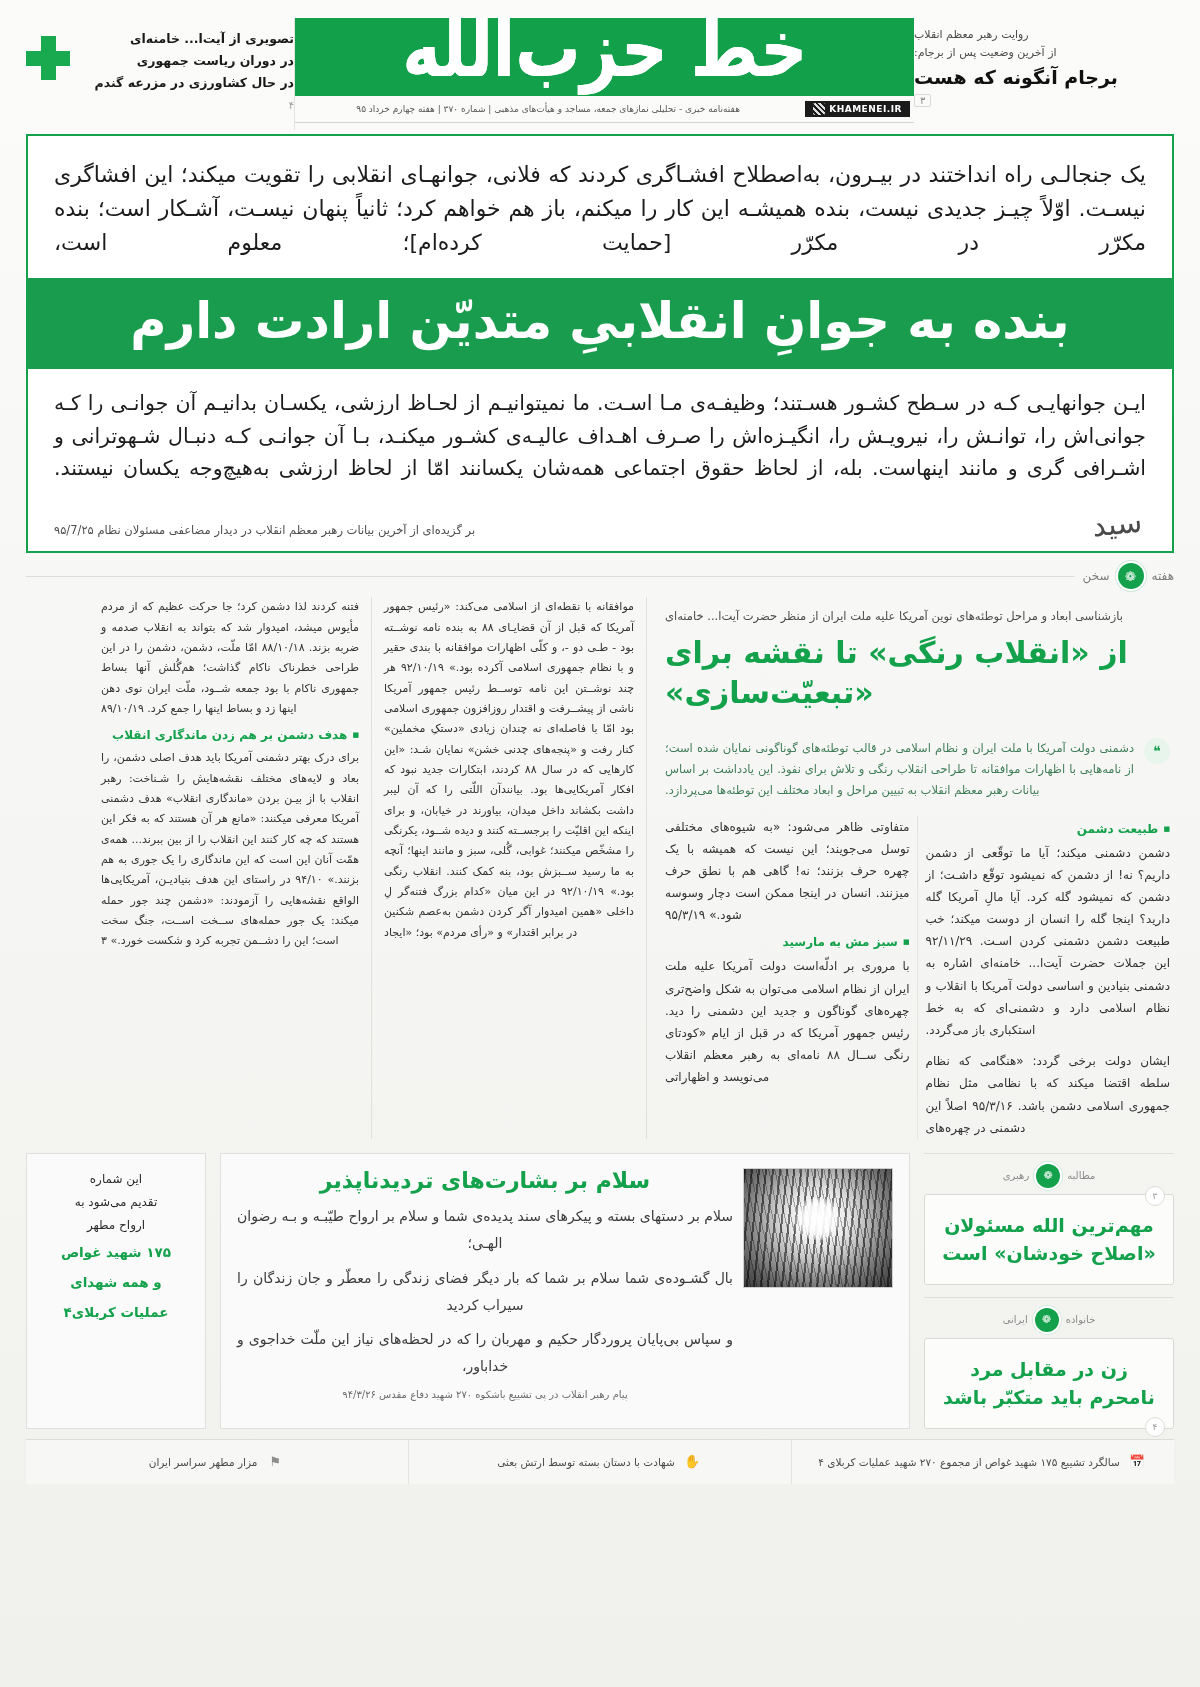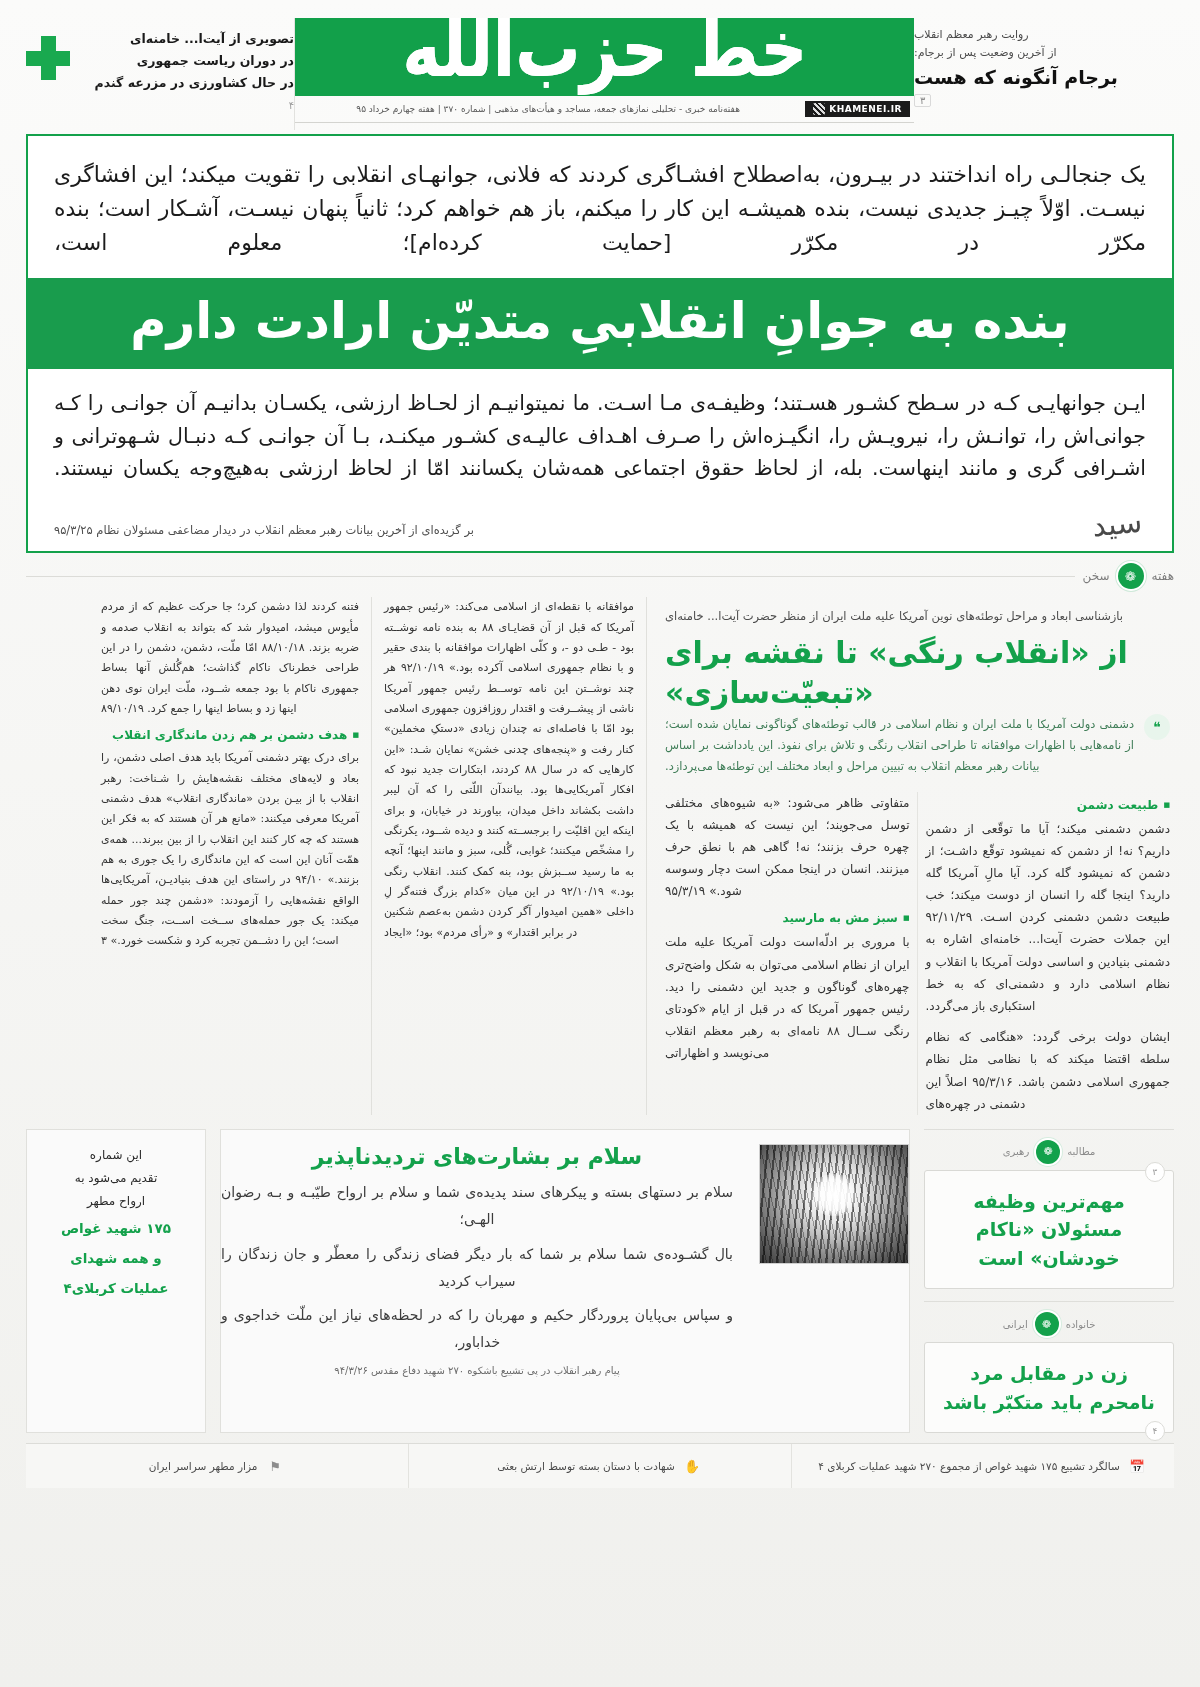--- a/index.html
+++ b/index.html
@@ -119,21 +119,21 @@
   .col{box-sizing:border-box;}
   .colsep{width:1px;background:#e0e0dc;margin:0 12px;}
 
   .col-lead{width:515px;padding:0 4px 0 6px;}
   .lead-kicker{
     font-size:11.5px;color:#4d4d4d;text-align:justify;text-align-last:left;
     line-height:1.7;margin:10px 0 6px 0;
   }
   .lead-title{
     font-size:30px;font-weight:bold;color:#13a14b;line-height:1.35;
-    text-align:left;margin:2px 0 0 0;letter-spacing:-.5px;
+    text-align:left;margin:2px 0 24px 0;letter-spacing:-.5px;
   }
   .lead-lede{
     display:flex;gap:10px;align-items:flex-start;margin-bottom:14px;
   }
   .lede-mark{
     width:26px;height:26px;flex:0 0 26px;border-radius:50%;
     background:#e8f5ec;color:#13a14b;display:flex;align-items:center;justify-content:center;font-size:14px;
   }
   .lead-lede p{
     margin:0;font-size:11.5px;line-height:1.85;color:#3f7d57;text-align:justify;
@@ -188,22 +188,22 @@
     border-radius:50%;width:18px;height:18px;font-size:9px;color:#9a9a9a;
     display:flex;align-items:center;justify-content:center;
   }
   .qc-pg-b{
     position:absolute;bottom:-9px;right:8px;background:#fff;border:1px solid #dcdcd8;
     border-radius:50%;width:18px;height:18px;font-size:9px;color:#9a9a9a;
     display:flex;align-items:center;justify-content:center;
   }
 
   .bx-wide{
-    flex:1;border:1px solid #e0e0dc;background:#fafafa;padding:14px 0;
-    display:flex;gap:26px;box-sizing:border-box;
+    flex:1;border:1px solid #e0e0dc;background:#fafafa;padding:14px 16px;
+    display:flex;gap:10px;box-sizing:border-box;
   }
   .wide-text{flex:1;}
   .wide-text h2{
     margin:0 0 10px 0;font-size:22px;color:#13a14b;font-weight:bold;text-align:center;letter-spacing:-.4px;
   }
   .wide-text p{
     margin:2px 0 7px 0;font-size:14px;line-height:1.95;color:#3b3b3b;text-align:justify;text-align-last:center;
   }
   .wide-credit{font-size:10px;color:#6b6b6b;text-align:center;margin-top:8px;}
 
@@ -295,21 +295,21 @@
     <div class="hero-band">
       <h1>بنده به جوانِ انقلابیِ متدیّن ارادت دارم</h1>
     </div>
 
     <div class="hero-bottom">
       <p><span>ایـن جوانهایـی کـه در سـطح کشـور هسـتند؛ وظیفـه‌ی مـا اسـت. ما نمیتوانیـم از لحـاظ ارزشی، یکسـان بدانیـم آن جوانـی را کـه جوانی‌اش را، توانـش را، نیرویـش را، انگیـزه‌اش را صـرف اهـداف عالیـه‌ی کشـور میکنـد، بـا آن جوانـی کـه دنبـال شـهوترانی و اشـرافی گری و مانند اینهاست. بله، از لحاظ حقوق اجتماعی همه‌شان یکسانند امّا از لحاظ ارزشی به‌هیچ‌وجه یکسان نیستند.</span></p>
     </div>
 
     <div class="hero-sign">
       <div class="sig">سید</div>
-      <div class="hero-credit">بر گزیده‌ای از آخرین بیانات رهبر معظم انقلاب در دیدار مضاعفی مسئولان نظام ۹۵/۳/۲۵</div>
+      <div class="hero-credit">بر گزیده‌ای از آخرین بیانات رهبر معظم انقلاب در دیدار مضاعفی مسئولان نظام ۹۵/7/۲۵</div>
     </div>
   </div>
 
   <div style="margin:10px 26px 0 26px;">
     <div class="sechead">
       <span class="ttl">هفته</span>
       <span class="seal">❁</span>
       <span class="ttl">سخن</span>
       <span class="rule"></span>
     </div>
@@ -354,21 +354,21 @@
     <div class="bx-left">
 
       <div class="quote-card">
         <div class="qc-head">
           <span class="tag">مطالبه</span>
           <span class="qc-seal">❁</span>
           <span class="tag">رهبری</span>
         </div>
         <div class="qc-box">
           <span class="qc-pg">۳</span>
-          <h3>مهم‌ترین وظیفه مسئولان «ناکام خودشان» است</h3>
+          <h3>مهم‌ترین الله مسئولان «اصلاح خودشان» است</h3>
         </div>
       </div>
 
       <div class="quote-card">
         <div class="qc-head">
           <span class="tag">خانواده</span>
           <span class="qc-seal">❁</span>
           <span class="tag">ایرانی</span>
         </div>
         <div class="qc-box">

